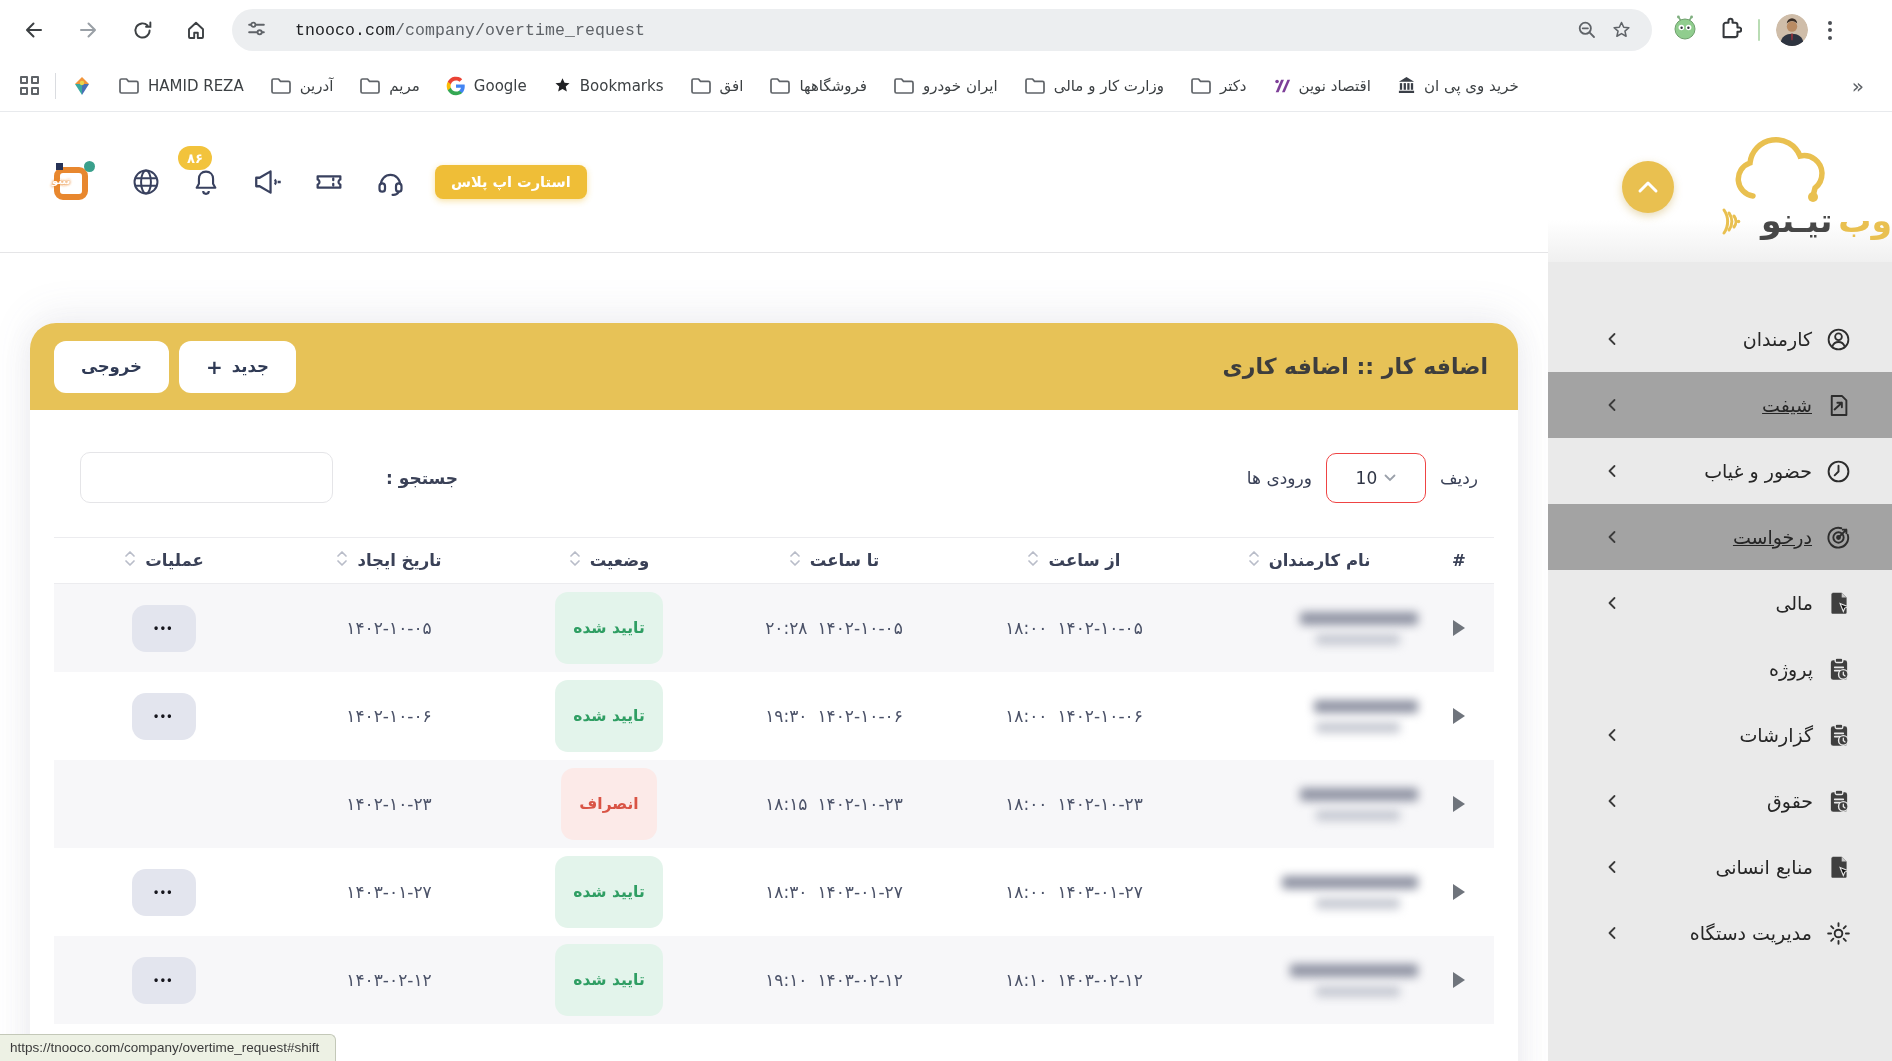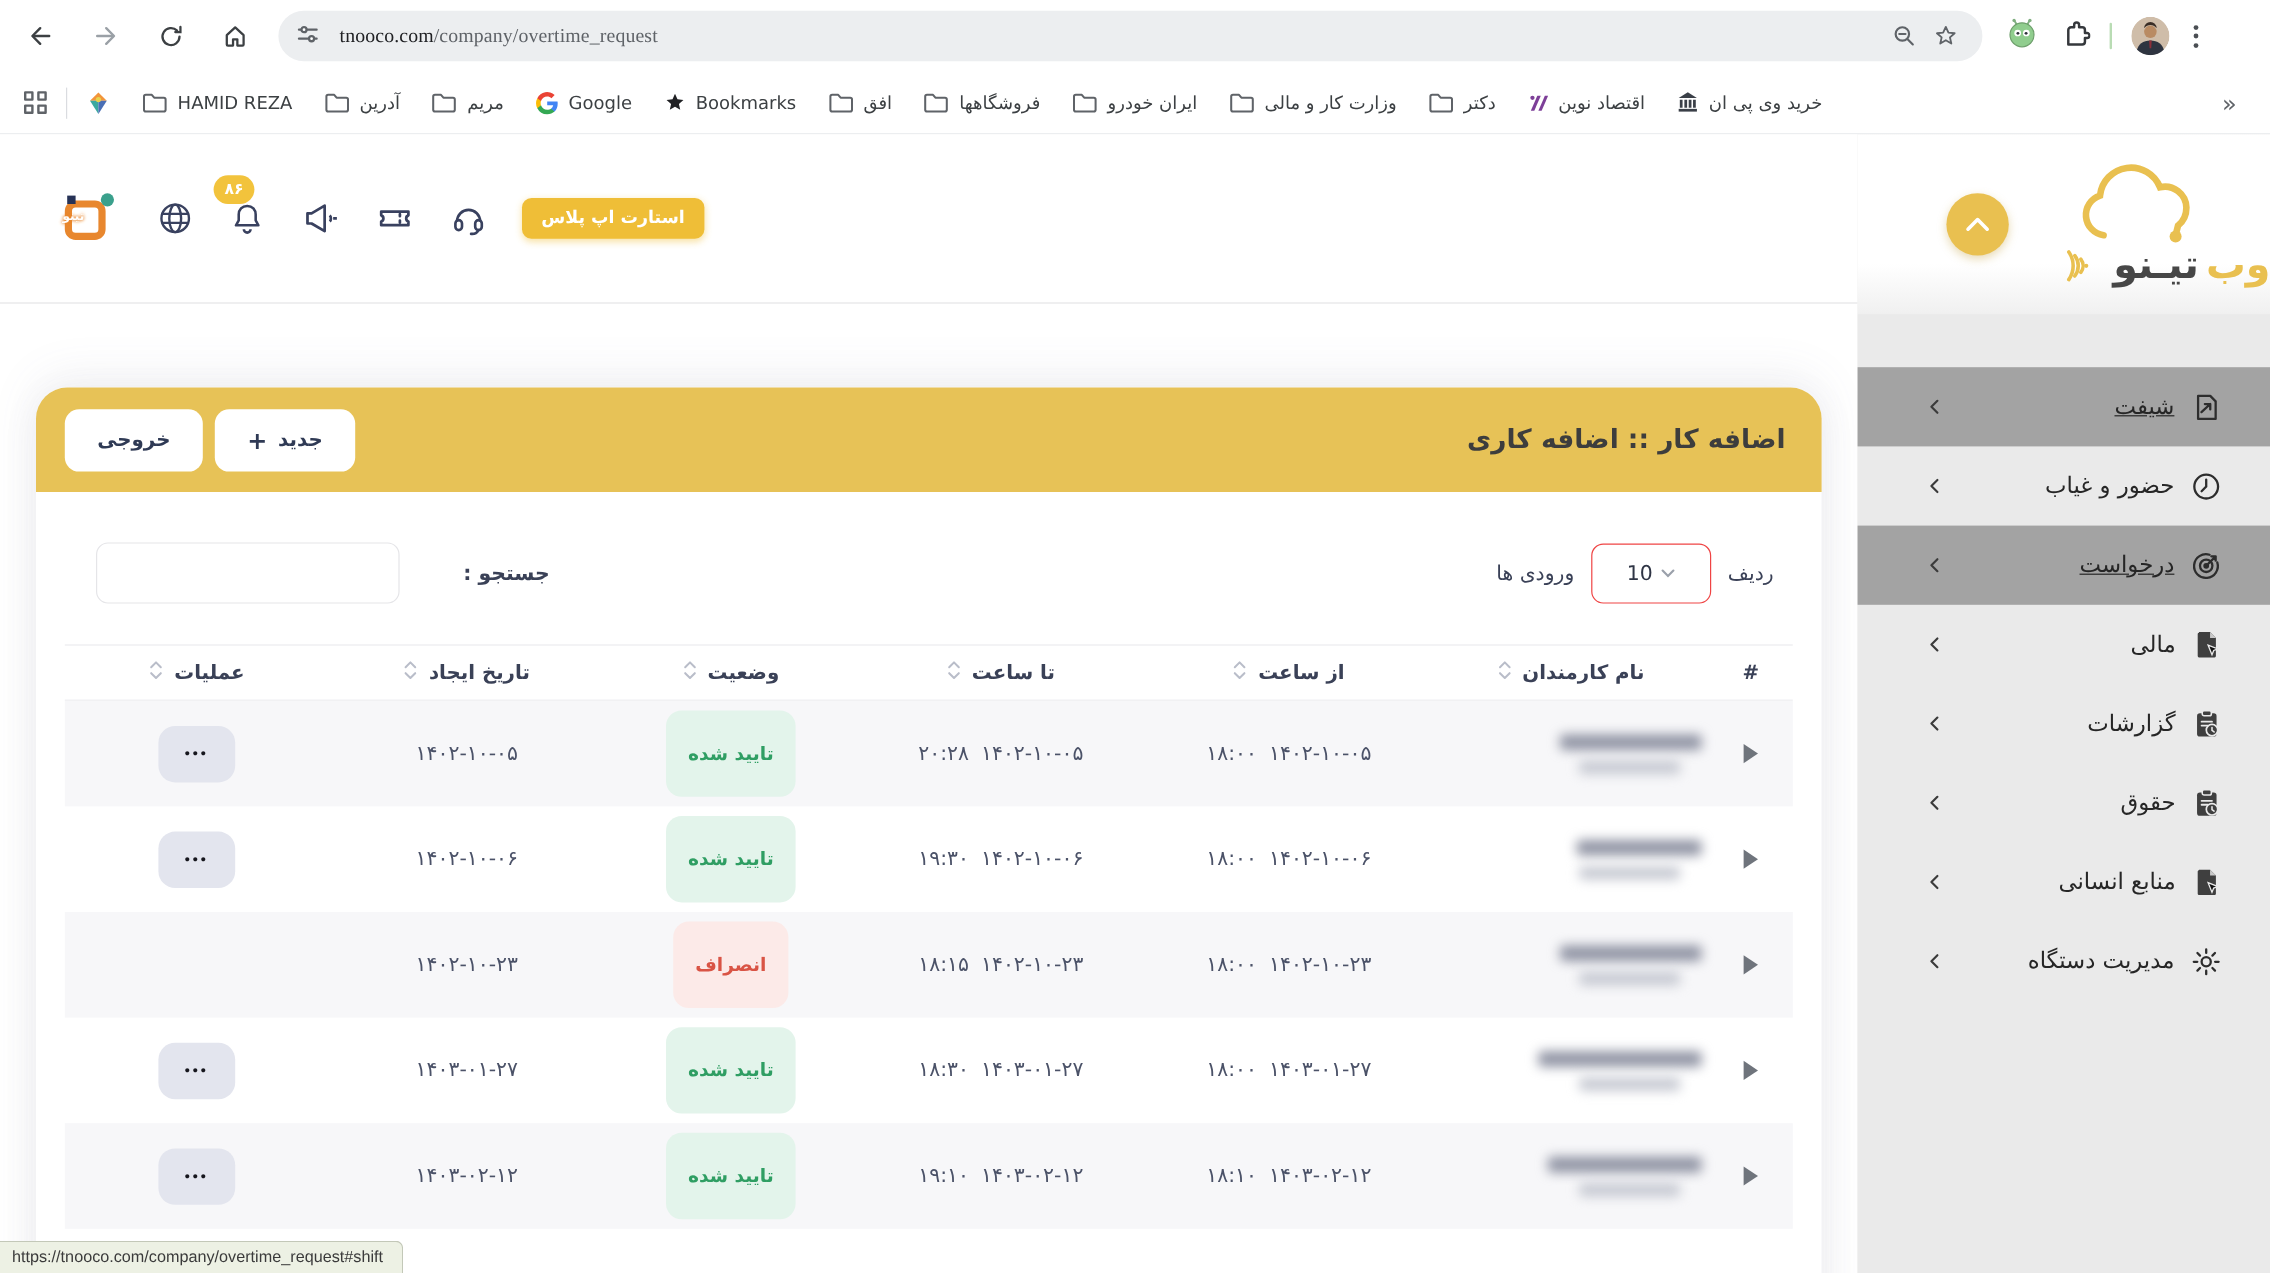--- a/index.html
+++ b/index.html
@@ -7,22 +7,22 @@
     font-family:"DejaVu Sans", sans-serif; }
 
   
   .chrome { position:absolute; top:0; left:0; width:1892px; height:60px; background:#fff;
     display:flex; align-items:center; }
   .nav-ic { width:40px; height:40px; display:flex; align-items:center; justify-content:center;
     border-radius:50%; cursor:pointer; flex:none; }
   .chrome .nav-group { display:flex; gap:14px; margin-left:14px; }
   .url-pill { margin-left:16px; width:1420px; height:42px; background:#ecEEF0; background:#eceef0;
     border-radius:21px; display:flex; align-items:center; padding:0 14px; }
-  .url-text { margin-left:16px; font-size:16.5px; color:#202124; letter-spacing:.1px;
-    font-family:Liberation Serif, serif; white-space:nowrap; }
+  .url-text { margin-left:28px; font-size:16.5px; color:#202124; letter-spacing:.1px;
+    font-family:Liberation Mono, monospace; white-space:nowrap; }
   .url-text .path { color:#5f6368; }
   .url-spacer { flex:1; }
   .chrome-right { display:flex; align-items:center; gap:16px; margin-left:18px; }
   .ext-sep { width:2px; height:22px; background:#b9dcb4; border-radius:2px; }
   .avatar { width:32px; height:32px; border-radius:50%; overflow:hidden; flex:none; }
   .kebab { display:flex; flex-direction:column; gap:3.5px; align-items:center; padding:4px; cursor:pointer; }
   .kebab i { width:4px; height:4px; border-radius:50%; background:#4b4f54; }
 
   
   .bkbar { position:absolute; top:60px; left:0; width:1892px; height:52px; background:#fff;
@@ -673,20 +673,35 @@
         <svg width="34" height="34" viewBox="0 0 34 34" fill="none" stroke="#e9c050" stroke-linecap="round">
           <path d="M13 12a9 9 0 0 1 0 11" stroke-width="3"></path>
           <path d="M8 9a14 14 0 0 1 0 17" stroke-width="3"></path>
           <path d="M3 6a20 20 0 0 1 0 23" stroke-width="3"></path>
           <circle cx="17.5" cy="17.5" r="1.8" fill="#e9c050" stroke="none"></circle>
         </svg>
       </div>
     </div>
   </div>
   <div class="menu">
+  <div class="side-item">
+    <span class="side-ic">
+          <svg width="27" height="27" viewBox="0 0 24 24" fill="none" stroke="currentColor" stroke-width="1.6">
+            <circle cx="12" cy="12" r="8.8"></circle>
+            <circle cx="12" cy="9.6" r="3"></circle>
+            <path d="M6.5 18.3c1-3 3-4.1 5.5-4.1s4.5 1.1 5.5 4.1"></path>
+          </svg>
+        </span>
+    <span class="side-label">کارمندان</span>
+    <span class="side-chev">
+      <svg width="16" height="16" viewBox="0 0 16 16" fill="none" stroke="#3b3b3b" stroke-width="1.8" stroke-linecap="round" stroke-linejoin="round">
+            <path d="M10.5 3 5.5 8l5 5"></path>
+          </svg>
+    </span>
+  </div>
 
   <div class="side-item hl">
     <span class="side-ic">
           <svg width="27" height="27" viewBox="0 0 24 24" fill="none" stroke="currentColor" stroke-width="1.7" stroke-linejoin="round">
             <path d="M6 3.5h9l4 4V20.5H6z"></path>
             <path d="M8.5 15.5 15 9.5M15 9.5h-4M15 9.5v4" stroke-linecap="round"></path>
           </svg>
         </span>
     <span class="side-label">شیفت</span>
     <span class="side-chev">
@@ -736,50 +751,67 @@
             <path d="M13 12.5l7.5 3-3.2 1.2-1.3 3.2z" fill="#111" stroke="#eaeaea" stroke-width="1"></path>
           </svg>
         </span>
     <span class="side-label">مالی</span>
     <span class="side-chev">
       <svg width="16" height="16" viewBox="0 0 16 16" fill="none" stroke="#3b3b3b" stroke-width="1.8" stroke-linecap="round" stroke-linejoin="round">
             <path d="M10.5 3 5.5 8l5 5"></path>
           </svg>
     </span>
   </div>
-
 
   <div class="side-item">
     <span class="side-ic">
           <svg width="26" height="26" viewBox="0 0 24 24">
             <rect x="4.5" y="4" width="15" height="18" rx="2.2" fill="#3f3f3f"></rect>
             <rect x="8.5" y="2" width="7" height="4" rx="1.4" fill="#3f3f3f" stroke="#eaeaea" stroke-width="1.2"></rect>
             <path d="M8 10.5h8M8 13.5h5" stroke="#eaeaea" stroke-width="1.4" stroke-linecap="round"></path>
             <circle cx="16" cy="17" r="4.4" fill="#3f3f3f" stroke="#eaeaea" stroke-width="1.3"></circle>
             <path d="M16 15v2.2l1.6 1.2" stroke="#eaeaea" stroke-width="1.2" fill="none" stroke-linecap="round"></path>
           </svg>
         </span>
-    <span class="side-label">گزارشات</span>
-    <span class="side-chev">
+    <span class="side-label">پروژه</span>
+    <span class="side-chev" style="visibility: hidden;">
       <svg width="16" height="16" viewBox="0 0 16 16" fill="none" stroke="#3b3b3b" stroke-width="1.8" stroke-linecap="round" stroke-linejoin="round">
             <path d="M10.5 3 5.5 8l5 5"></path>
           </svg>
     </span>
   </div>
 
   <div class="side-item">
     <span class="side-ic">
           <svg width="26" height="26" viewBox="0 0 24 24">
             <rect x="4.5" y="4" width="15" height="18" rx="2.2" fill="#3f3f3f"></rect>
             <rect x="8.5" y="2" width="7" height="4" rx="1.4" fill="#3f3f3f" stroke="#eaeaea" stroke-width="1.2"></rect>
             <path d="M8 10.5h8M8 13.5h5" stroke="#eaeaea" stroke-width="1.4" stroke-linecap="round"></path>
             <circle cx="16" cy="17" r="4.4" fill="#3f3f3f" stroke="#eaeaea" stroke-width="1.3"></circle>
             <path d="M16 15v2.2l1.6 1.2" stroke="#eaeaea" stroke-width="1.2" fill="none" stroke-linecap="round"></path>
           </svg>
         </span>
+    <span class="side-label">گزارشات</span>
+    <span class="side-chev">
+      <svg width="16" height="16" viewBox="0 0 16 16" fill="none" stroke="#3b3b3b" stroke-width="1.8" stroke-linecap="round" stroke-linejoin="round">
+            <path d="M10.5 3 5.5 8l5 5"></path>
+          </svg>
+    </span>
+  </div>
+
+  <div class="side-item">
+    <span class="side-ic">
+          <svg width="26" height="26" viewBox="0 0 24 24">
+            <rect x="4.5" y="4" width="15" height="18" rx="2.2" fill="#3f3f3f"></rect>
+            <rect x="8.5" y="2" width="7" height="4" rx="1.4" fill="#3f3f3f" stroke="#eaeaea" stroke-width="1.2"></rect>
+            <path d="M8 10.5h8M8 13.5h5" stroke="#eaeaea" stroke-width="1.4" stroke-linecap="round"></path>
+            <circle cx="16" cy="17" r="4.4" fill="#3f3f3f" stroke="#eaeaea" stroke-width="1.3"></circle>
+            <path d="M16 15v2.2l1.6 1.2" stroke="#eaeaea" stroke-width="1.2" fill="none" stroke-linecap="round"></path>
+          </svg>
+        </span>
     <span class="side-label">حقوق</span>
     <span class="side-chev">
       <svg width="16" height="16" viewBox="0 0 16 16" fill="none" stroke="#3b3b3b" stroke-width="1.8" stroke-linecap="round" stroke-linejoin="round">
             <path d="M10.5 3 5.5 8l5 5"></path>
           </svg>
     </span>
   </div>
 
   <div class="side-item">
     <span class="side-ic">

